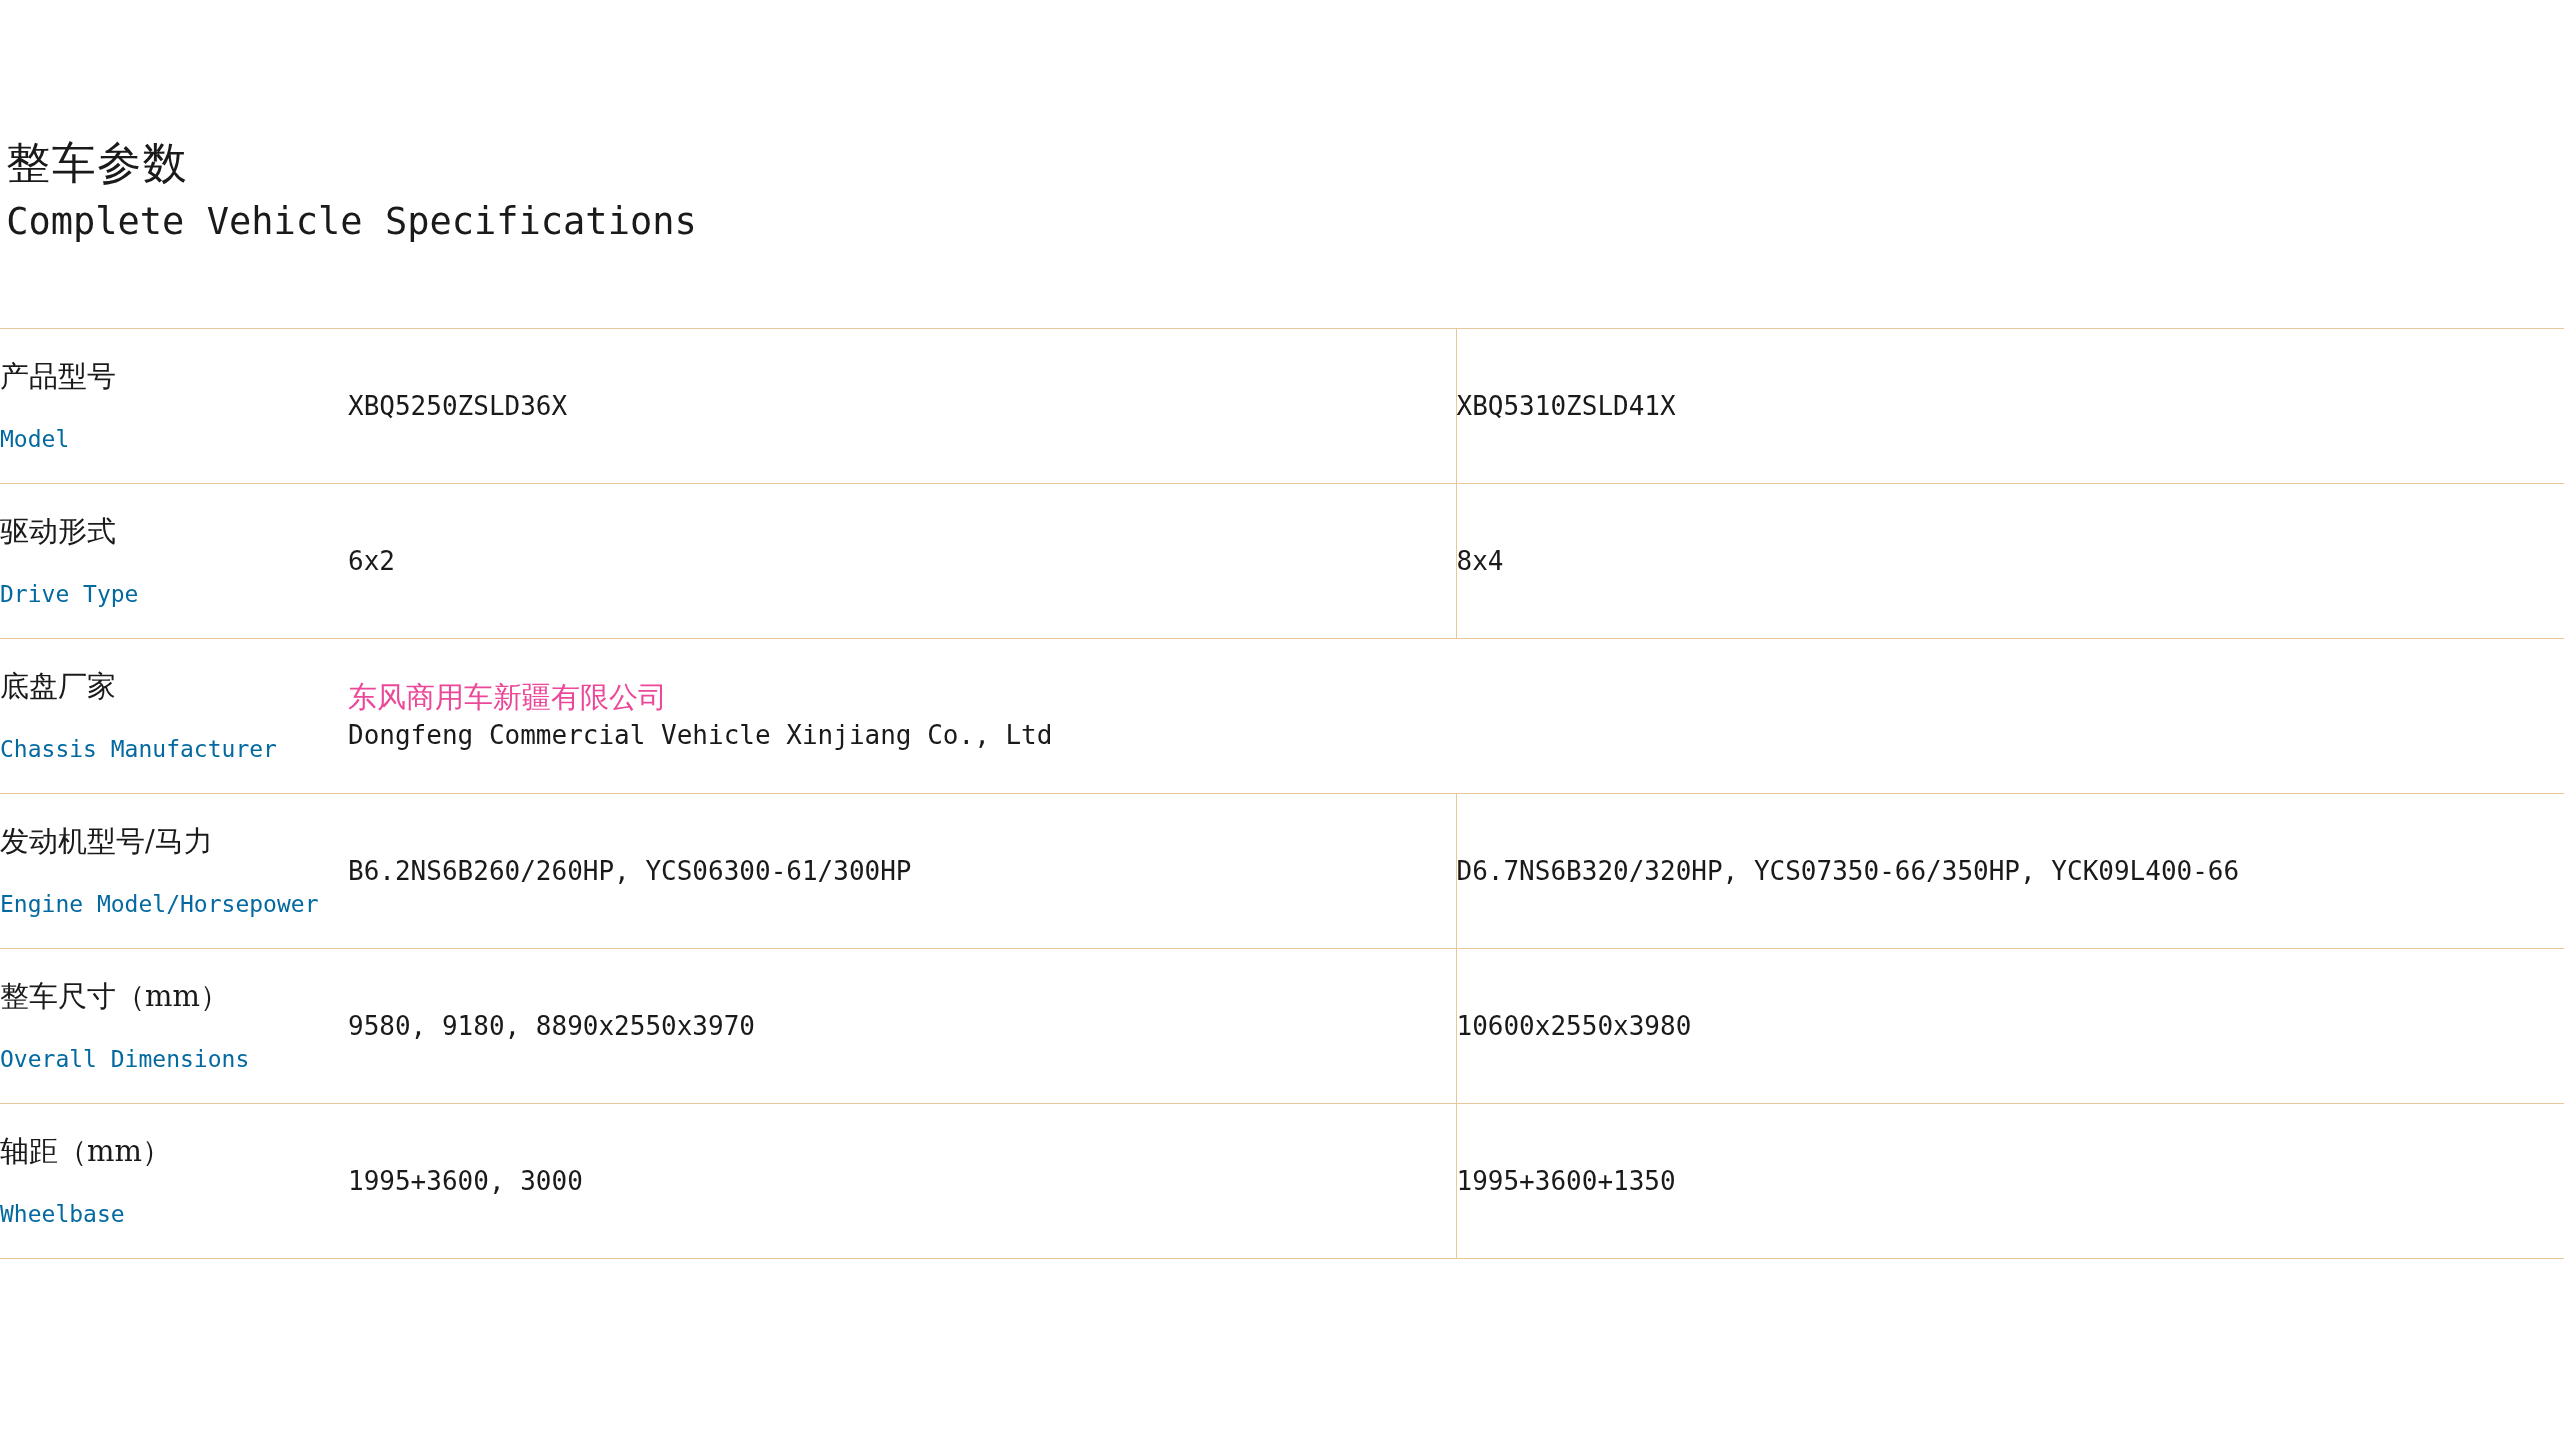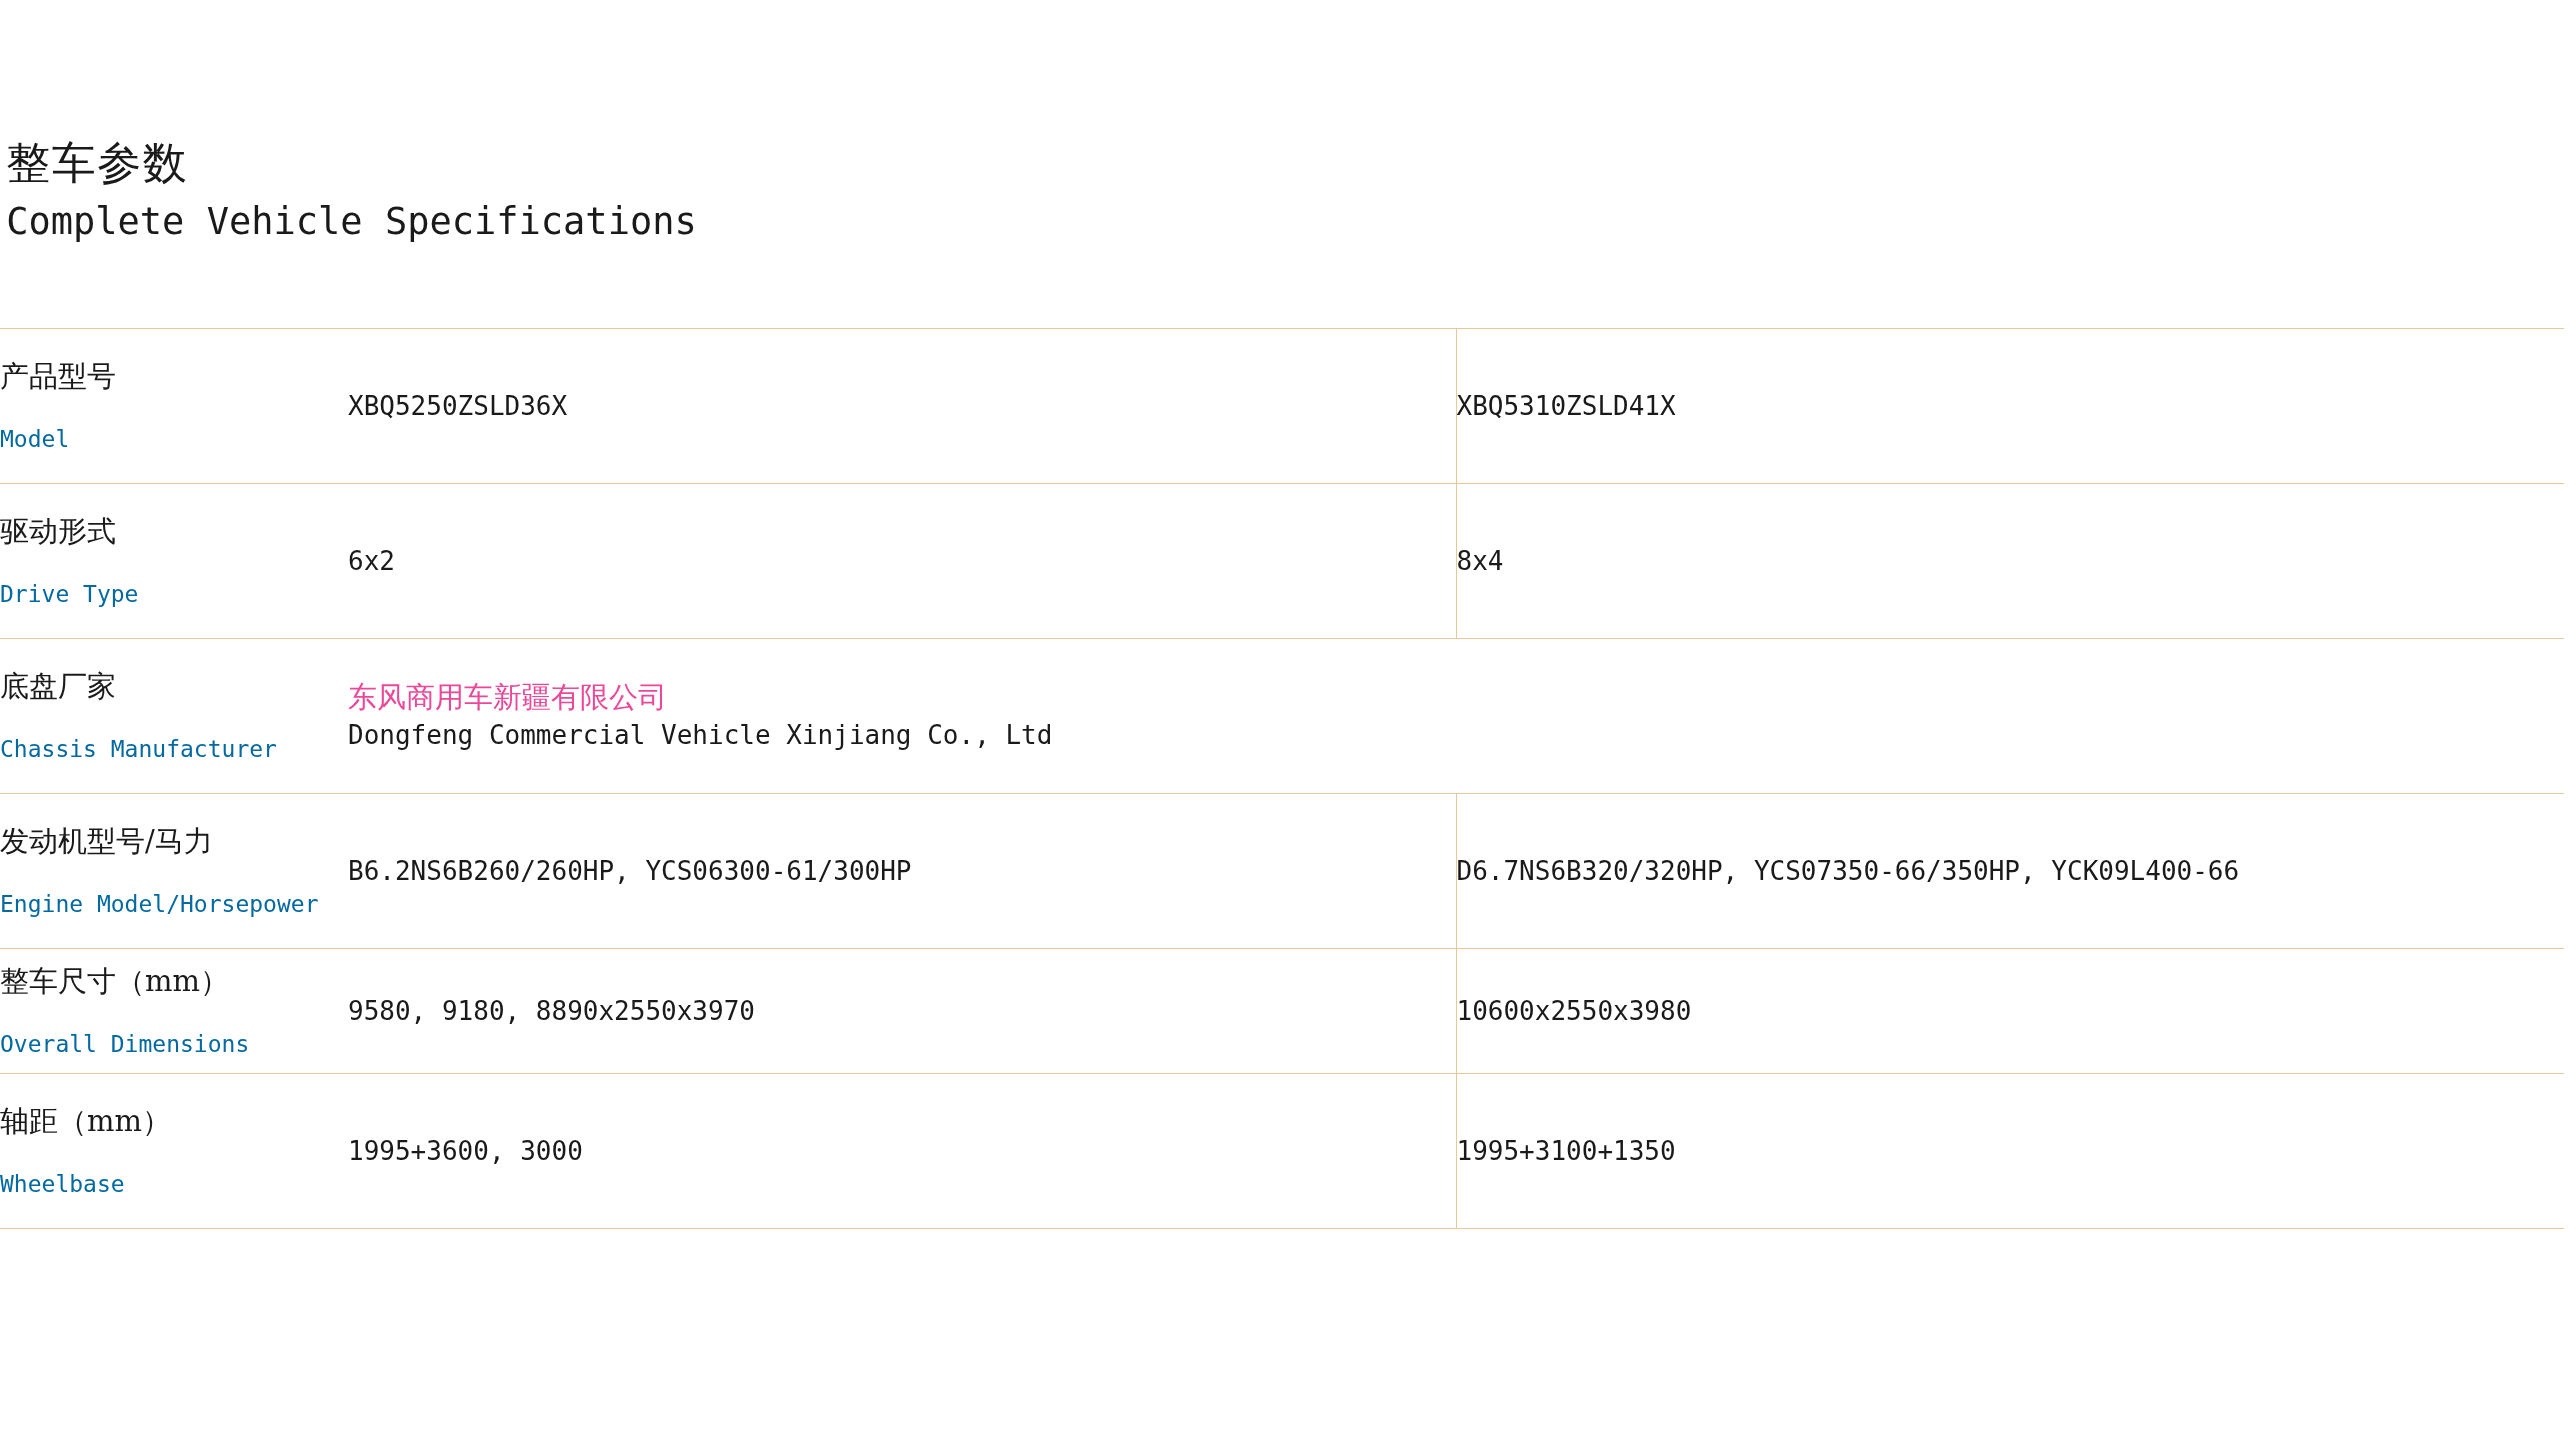--- a/index.html
+++ b/index.html
@@ -91,21 +91,21 @@
   .val-cn {
     font-family: "DejaVu Serif", serif;
     font-size: 29px;
     line-height: 39px;
     color: #ec4899;
   }
   .row-h1 { height: 155px; }
   .row-h2 { height: 155px; }
   .row-h3 { height: 155px; }
   .row-h4 { height: 155px; }
-  .row-h5 { height: 125px; }
+  .row-h5 { height: 155px; }
   .row-h6 { height: 155px; }
 </style>
 </head>
 <body>
 
 <div class="page">
 
   <div class="title-block">
     <div class="title-cn">整车参数</div>
     <div class="title-en">Complete Vehicle Specifications</div>
@@ -179,21 +179,21 @@
 
       <tr class="row-h6">
         <td class="label">
           <div class="lbl-cn">轴距（mm）</div>
           <div class="lbl-en">Wheelbase</div>
         </td>
         <td class="value colA">
           <div class="val">1995+3600, 3000</div>
         </td>
         <td class="value colB">
-          <div class="val">1995+3100+1350</div>
+          <div class="val">1995+3600+1350</div>
         </td>
       </tr>
 
     </tbody>
   </table>
 
 </div>
 
 
 </body></html>

